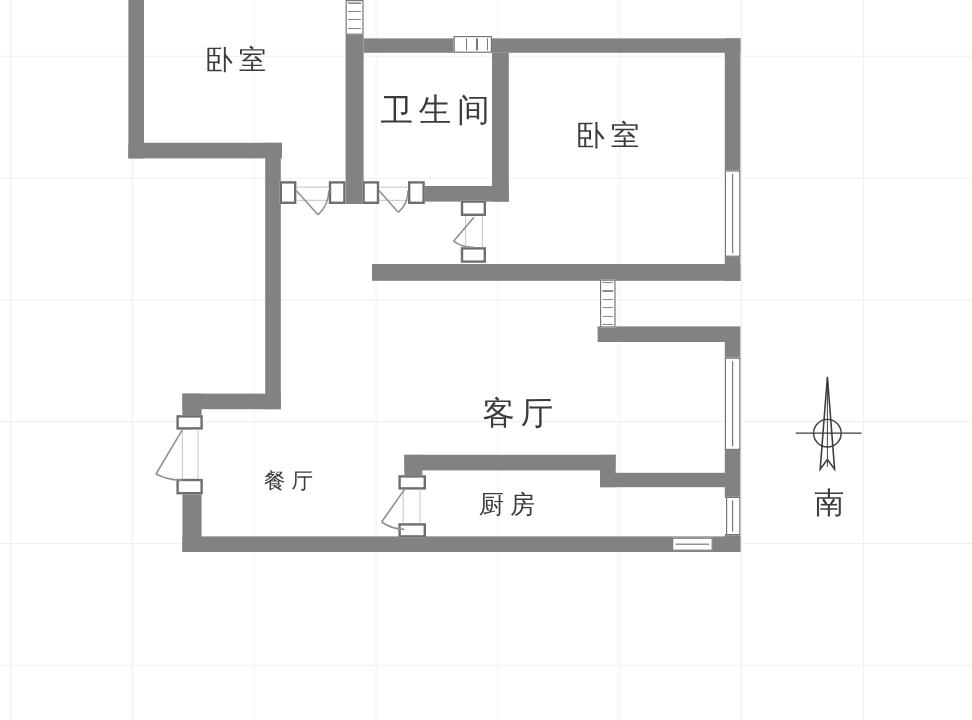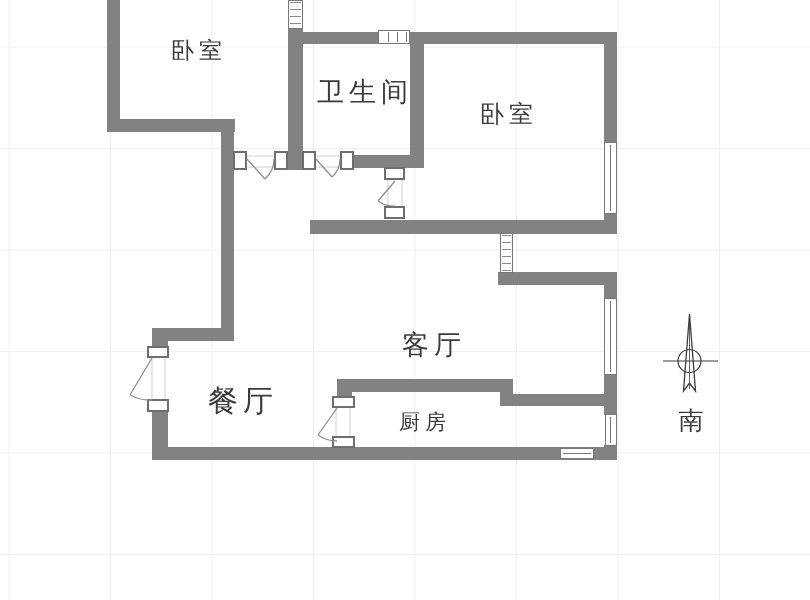--- a/index.html
+++ b/index.html
@@ -115,17 +115,17 @@
       <circle cx="689.5" cy="361" r="11.5" stroke-width="1.2"></circle>
       <path stroke-width="1.3" d="M689.5,314 L683.5,391 L689.5,383 L695.5,391 Z"></path>
       <line x1="689.5" y1="316" x2="689.5" y2="389" stroke-width="0.8"></line>
     </g>
   </svg>
 
   <div class="lbl" style="left:199px;top:50px;font-size:23px;">卧室</div>
   <div class="lbl" style="left:350px;top:92px;font-size:27px;margin-left:15px;">卫生间</div>
   <div class="lbl" style="left:509px;top:114px;font-size:24px;">卧室</div>
   <div class="lbl" style="left:434px;top:317px;font-size:27px;margin-top:28px;">客厅</div>
-  <div class="lbl" style="left:243px;top:401px;font-size:30px;">餐厅</div>
+  <div class="lbl" style="left:243px;top:401px;font-size:18px;">餐厅</div>
   <div class="lbl" style="left:425px;top:421px;font-size:21px;">厨房</div>
   <div class="lbl" style="left:691px;top:420px;font-size:25px;letter-spacing:0;">南</div>
 
 </div>
 
 </body></html>

